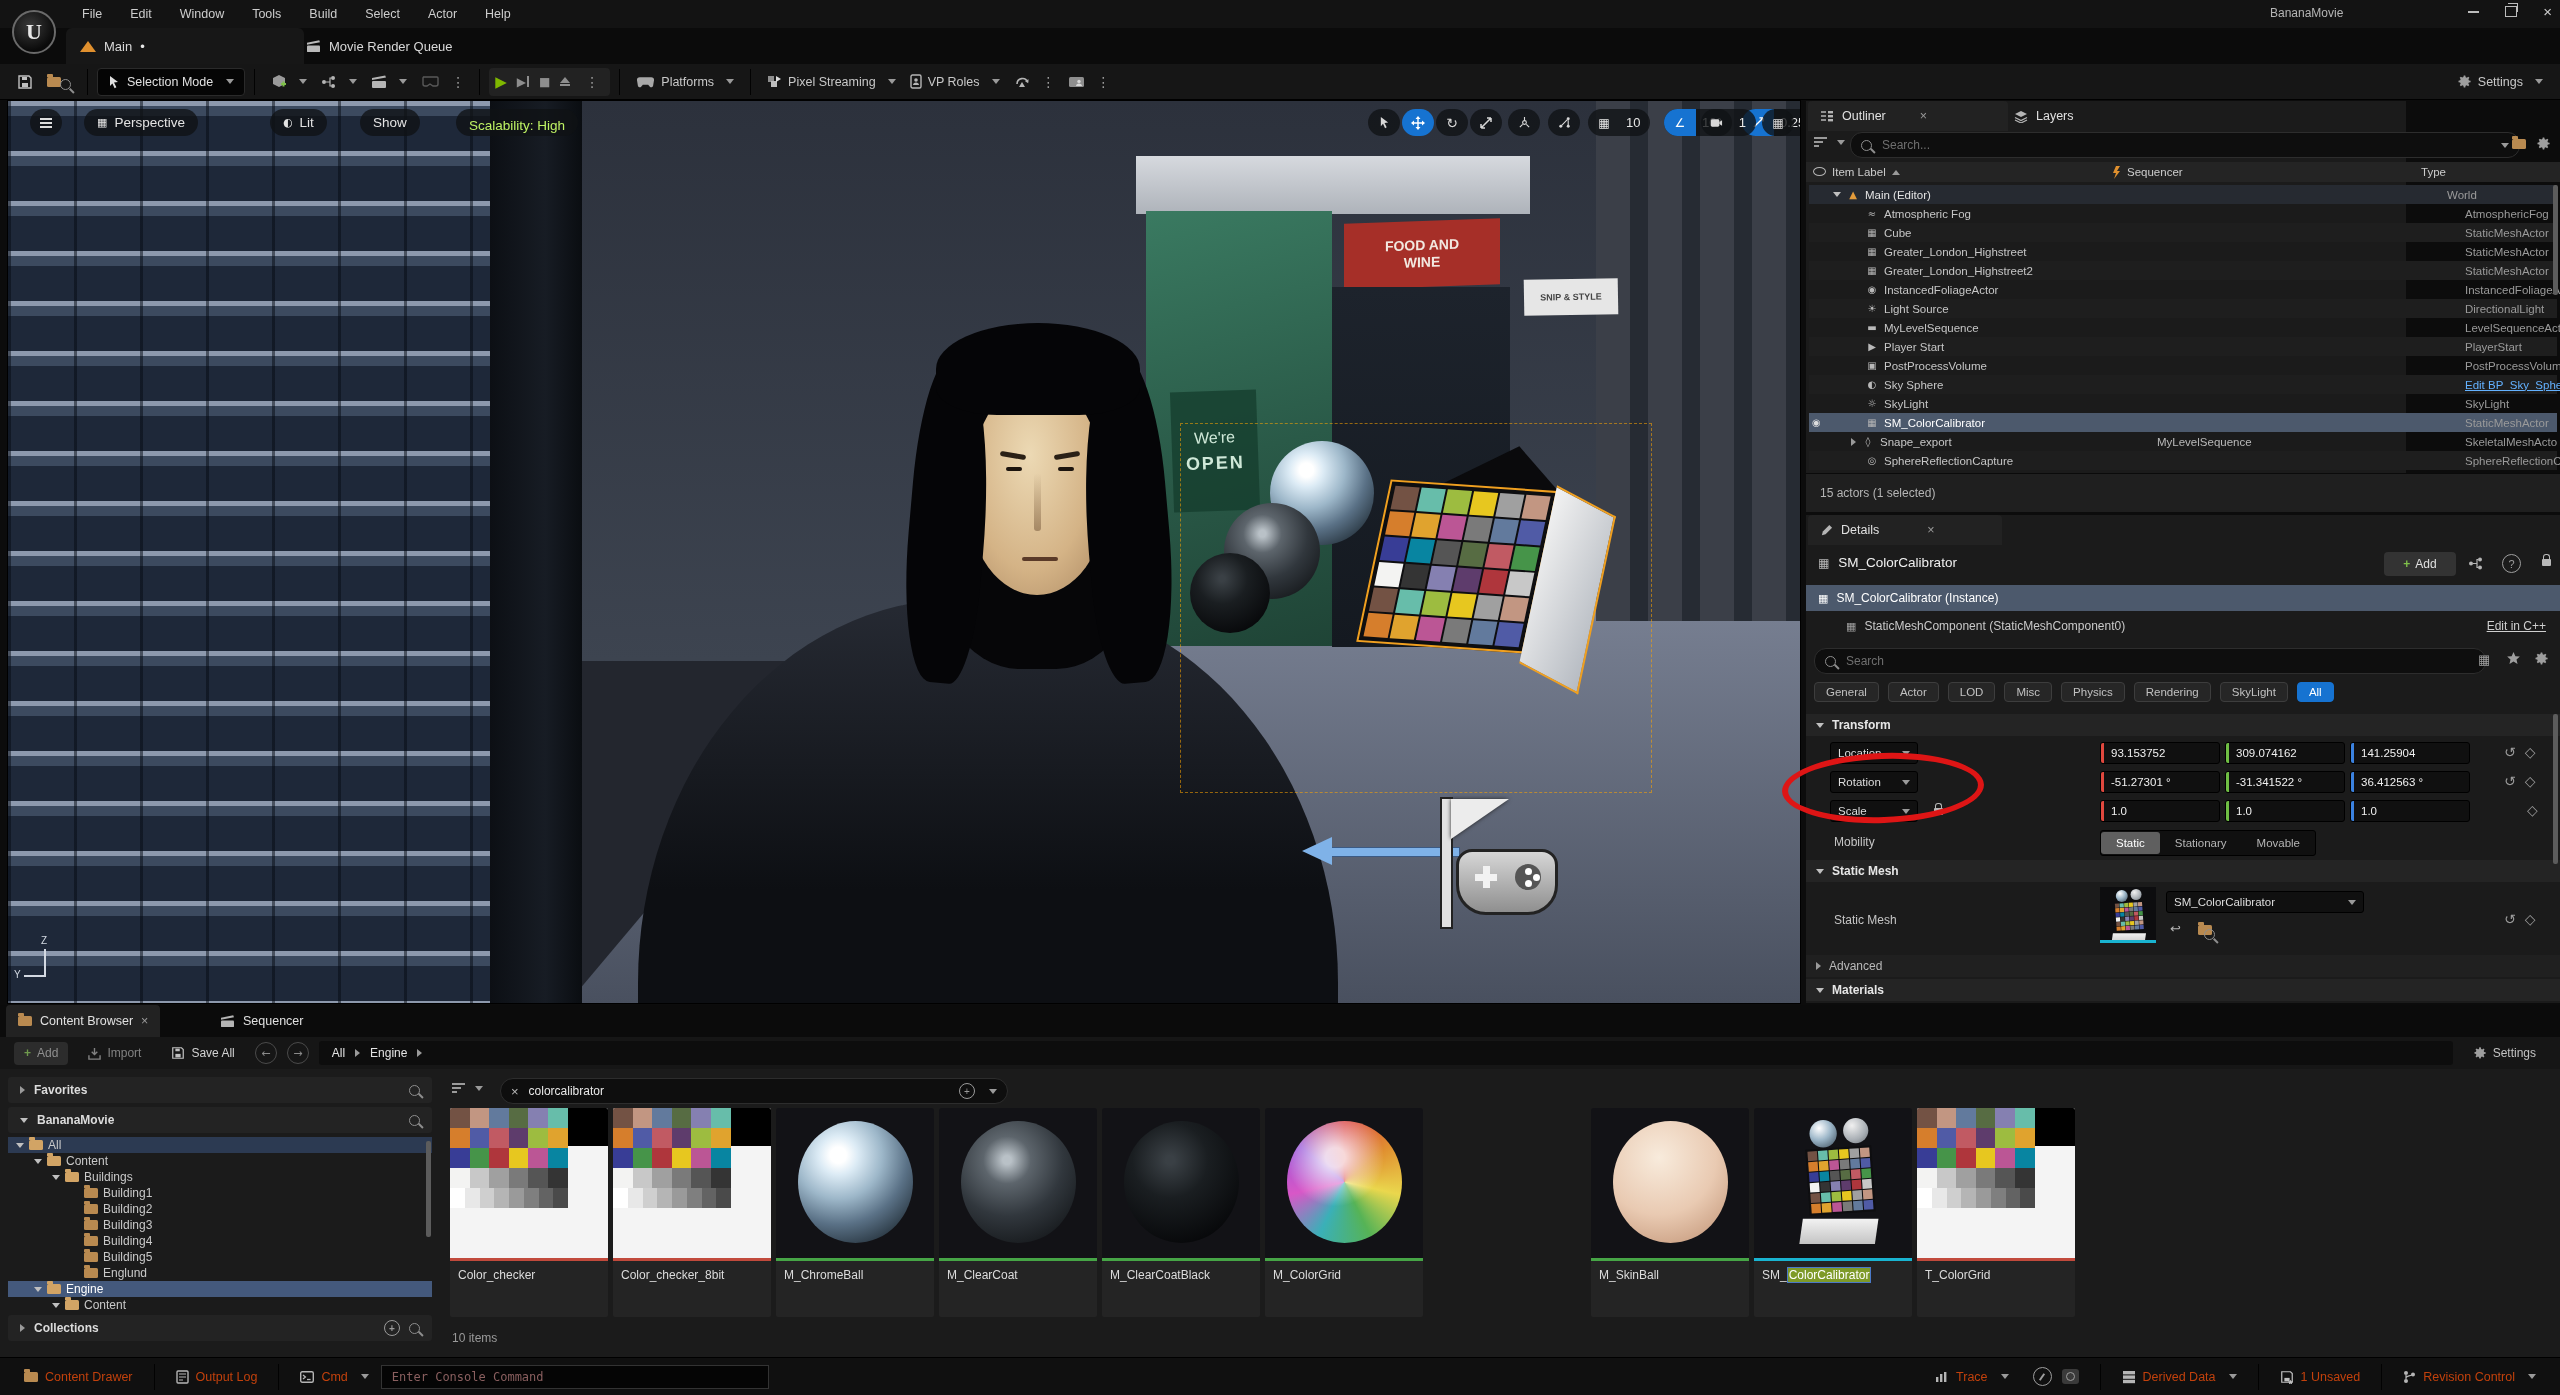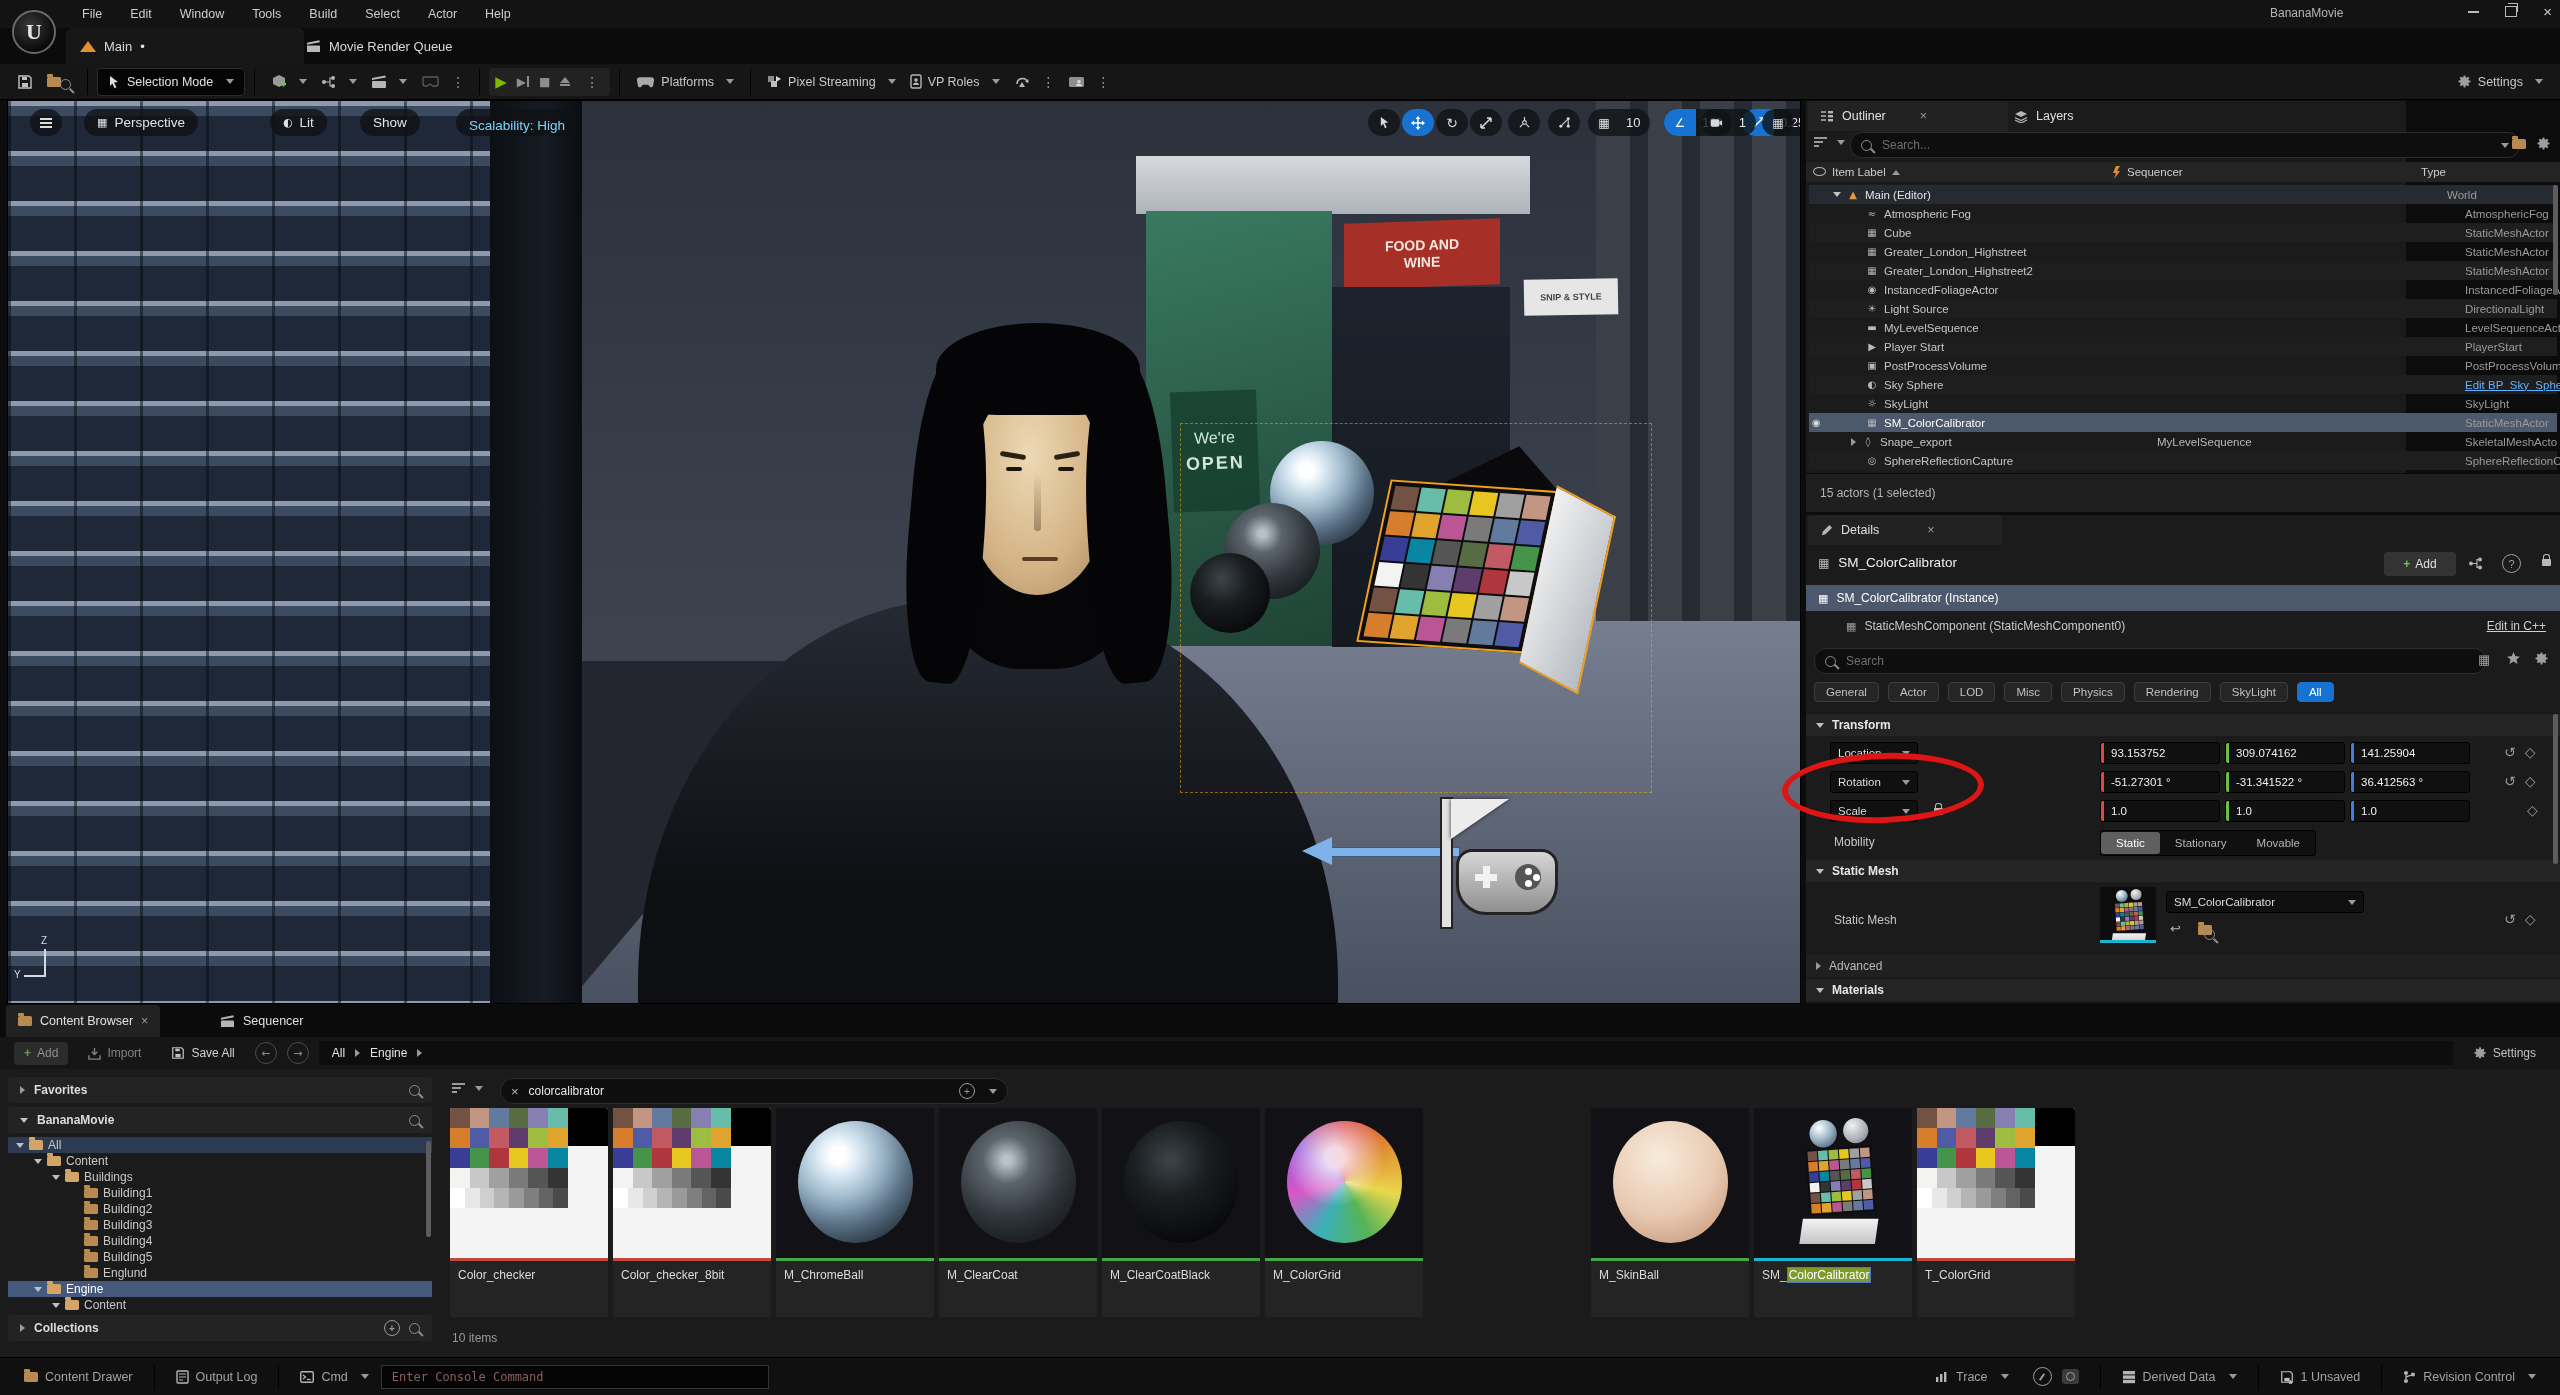--- a/index.html
+++ b/index.html
@@ -104,21 +104,21 @@
   .hl{background:#7e9a28;color:#fff;border:1px solid #4a79c8;padding:0 1px}
   .ball{position:absolute;left:22px;top:13px;width:115px;height:122px;border-radius:50%}
   .ball.chrome{background:radial-gradient(circle at 35% 28%,#fff 0 7%,#dcebf5 17%,#9db7c9 38%,#5a7186 60%,#2b3944 82%,#1a232b)}
   .ball.clearcoat{background:radial-gradient(circle at 40% 32%,#b9c1c7 0 4%,#5d656c 22%,#31373d 52%,#15181b 85%)}
   .ball.clearcoatblack{background:radial-gradient(circle at 40% 32%,#3a4045 0 4%,#1a1e21 35%,#08090b 78%)}
   .ball.colorgrid{background:radial-gradient(circle at 42% 30%,rgba(255,255,255,.8) 0 9%,rgba(255,255,255,0) 45%),conic-gradient(#d94040,#e09030,#ead74d,#56b356,#3ab0b8,#d857c7,#9857d8,#d94040)}
   .ball.greyball{background:radial-gradient(circle at 40% 30%,#f0f2f4,#c4cad0 48%,#8e969e 85%)}
   .ball.skinball{background:radial-gradient(circle at 40% 30%,#f8ebdc,#e9cab2 52%,#c89d80 88%)}
   
   #statusbar{position:absolute;left:0;top:1357px;width:2560px;height:38px;background:#101010;border-top:1px solid #000;display:flex;align-items:center;padding:0 12px;box-sizing:border-box}
-  .sbtn{display:flex;align-items:center;gap:7px;color:#a3a3a3;font-size:12.5px;padding:0 12px;height:38px;flex:none}
+  .sbtn{display:flex;align-items:center;gap:7px;color:#c2410c;font-size:12.5px;padding:0 12px;height:38px;flex:none}
   #console{width:370px;height:22px;background:#050505;border:1px solid #333;display:flex;align-items:center;padding:0 8px}
   #console input{background:transparent;border:none;outline:none;width:100%;color:#9a6a6a;font-family:"DejaVu Sans Mono",monospace;font-size:12px}
   #console input::placeholder{color:#8a5f5f}
   
   #rot-annotation{position:absolute;left:1782px;top:753px;width:190px;height:58px;border:6px solid #de1515;border-radius:50%;transform:rotate(-2deg);z-index:60;pointer-events:none}
   
   .scene{position:absolute;pointer-events:none}
   #vp-cal-grid{position:absolute;left:8px;top:52px;display:grid;grid-template-columns:repeat(6,24px);grid-auto-rows:24px;gap:2px;transform:skewY(-8deg);background:#0e0e10;padding:4px;border:2px solid #f0a020}
   .mcal{position:absolute;width:110px;height:124px}
   .mcal .mgrid{position:absolute;display:grid;background:#101012;padding:2px}
@@ -405,21 +405,21 @@
         <span>Perspective</span>
       </div>
     <div class="vpill" style="left:262px;top:8px">
         <span class="g" style="font-size:11px">◐</span>
         <span>Lit</span>
       </div>
     <div class="vpill" style="left:352px;top:8px">
         <span>Show</span>
       </div>
     <div class="vpill" style="left:448px;top:8px">
-        <span id="scalability-text" style="color: #7dd3fc; margin-top: 6px;">Scalability: High</span>
+        <span id="scalability-text" style="color: #bef264; margin-top: 6px;">Scalability: High</span>
       </div>
 
     <div class="vtool" style="left:1360px;top:8px;width:32px">
         <svg width="11" height="13" viewBox="0 0 12 14">
           <path d="M2 1l8 6-4 .6 2.4 4.6-1.8 1L4.4 8.4 2 11z" fill="#d8d8d8"></path>
         </svg>
       </div>
     <div class="vtool blue" style="left:1394px;top:8px;width:32px">
         <svg width="14" height="14" viewBox="0 0 14 14">
           <path d="M7 0l2.5 3h-5zM7 14l2.5-3h-5zM0 7l3-2.5v5zM14 7l-3-2.5v5zM6.3 3h1.4v8H6.3zM3 6.3h8v1.4H3z" fill="#fff"></path>

